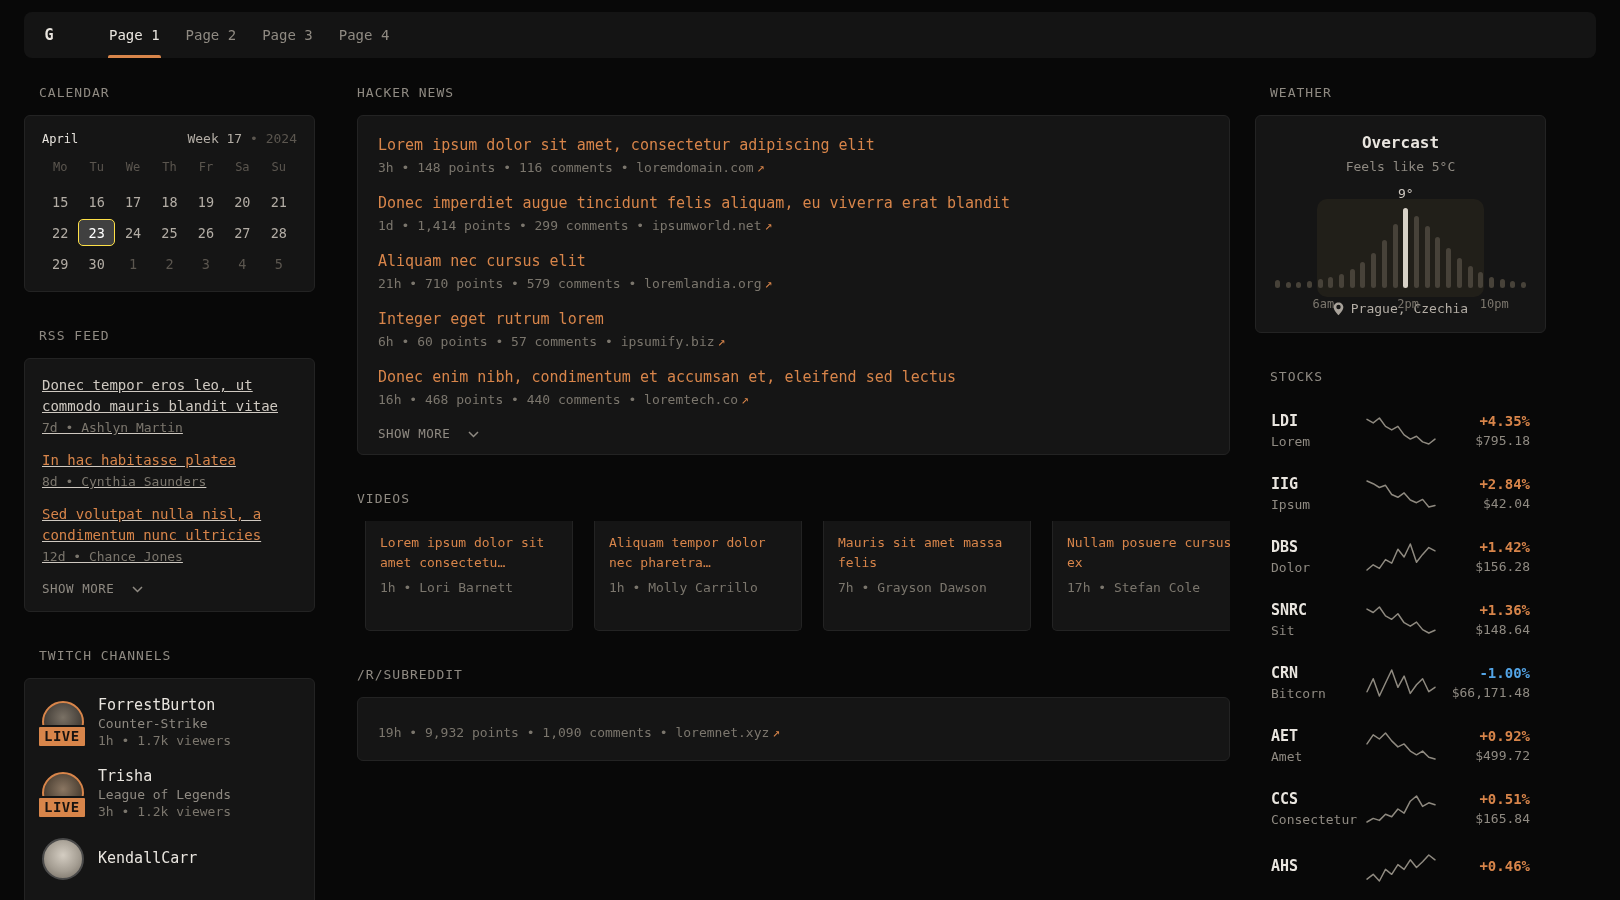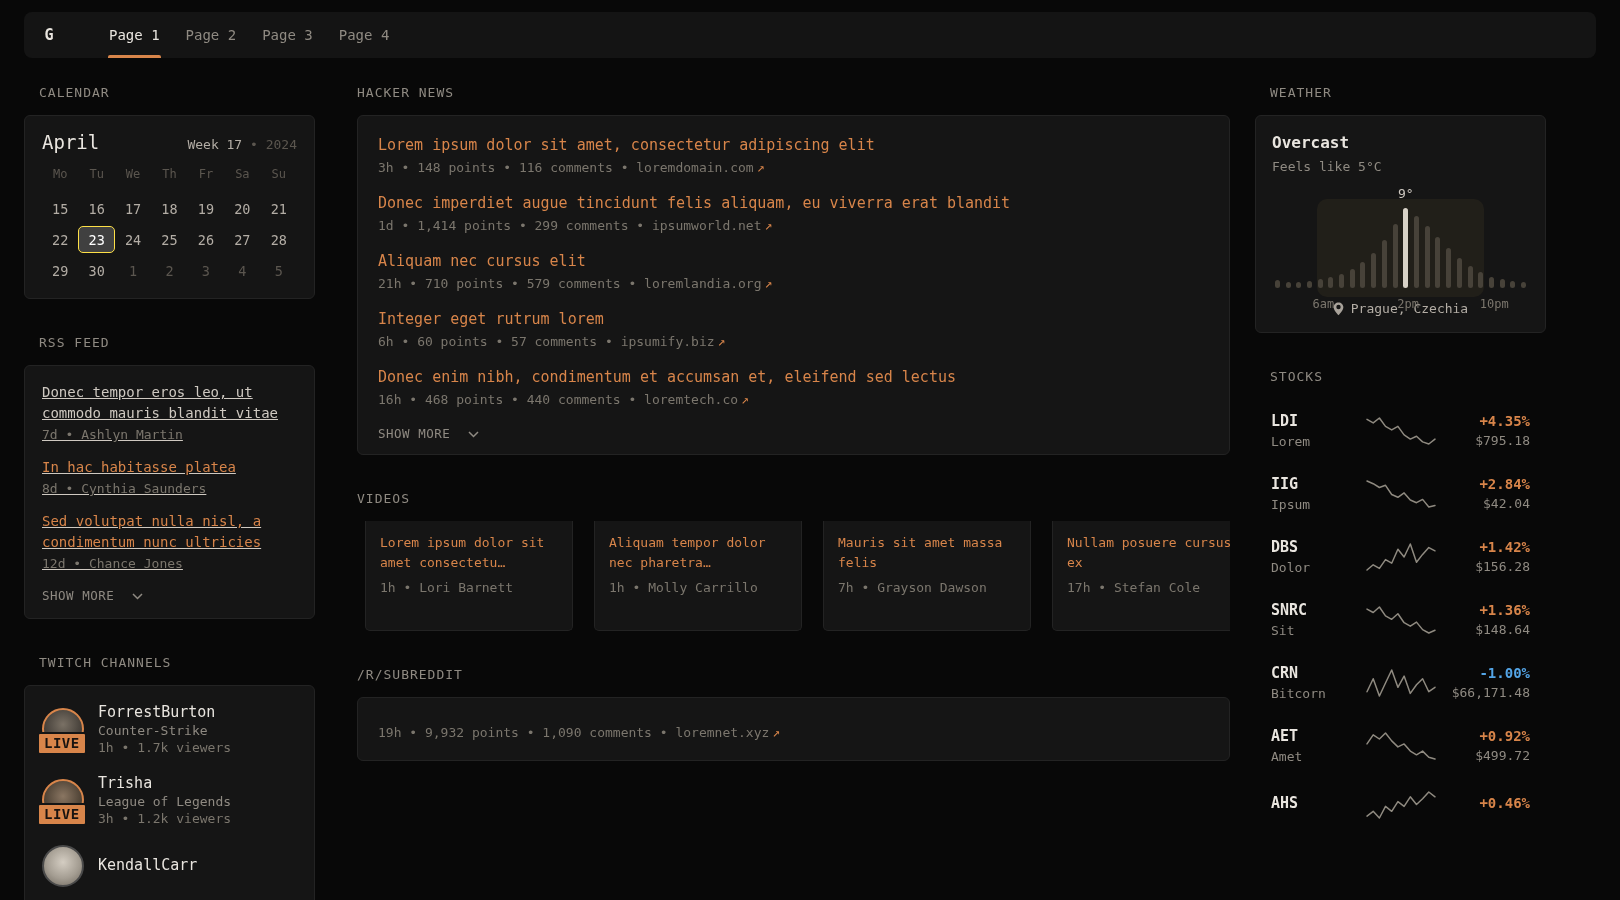--- a/index.html
+++ b/index.html
@@ -50,21 +50,21 @@
   }
   .widget-title.indent{ padding-left:15px; }
 
   .card{
     background:var(--card); border:1px solid var(--border); border-radius:6px;
   }
 
   
   .calendar-card{ padding:15px 17px 14px; }
   .cal-head{ display:flex; justify-content:space-between; align-items:baseline; }
-  .cal-month{ font-size:19px; color:var(--t1); }
+  .cal-month{ font-size:12px; color:var(--t1); }
   .cal-weekyear{ font-size:13px; color:var(--t3); }
   .cal-weekyear .cal-year{ color:var(--faint); }
   .cal-grid{ display:grid; grid-template-columns:repeat(7,1fr); margin-top:14px; row-gap:4px; }
   .cal-dow-cell{ text-align:center; font-size:12px; color:var(--faint); }
   .cal-cell{
     height:27px; display:flex; align-items:center; justify-content:center;
     font-size:13.5px; color:var(--t3); border-radius:5px;
   }
   .cal-cell.dim{ color:var(--faint); }
   .cal-cell.selected{ background:#404040; border:1px solid #fde047; color:#ffffff; }
@@ -129,21 +129,21 @@
   }
   .video-title{ font-size:13px; line-height:20px; min-height:40px; color:var(--accent); }
   .video-meta{ font-size:13px; color:var(--muted); margin-top:7px; }
 
   
   .reddit-card{ padding:20px; }
   .reddit-title{ font-size:15px; line-height:24px; color:var(--accent); cursor:pointer; }
   .reddit-meta{ font-size:13px; color:var(--muted); margin-top:7px; }
 
   
-  .weather-card{ padding:17px 16px 16px; text-align:left; }
+  .weather-card{ padding:17px 16px 16px; text-align:center; }
   .weather-cond{ font-size:16px; font-weight:bold; color:var(--t1); }
   .weather-feels{ font-size:13px; color:var(--muted2); margin-top:7px; }
   .weather-chart{ position:relative; height:80px; margin:34px 0 0; }
   .daylight-band{
     position:absolute; left:17.5%; width:65%; top:-9px; bottom:-9px;
     background:#211f19; border-radius:10px;
   }
   .weather-temp-label{
     position:absolute; top:-22px; transform:translateX(-50%);
     font-size:13px; color:var(--t2);
@@ -569,20 +569,33 @@
             </div>
             <svg class="spark" viewBox="0 0 72 30">
                 <polyline points="2.0,12.9 8.2,3.8 14.4,8.0 20.5,2.0 26.7,9.9 32.9,15.9 39.1,12.9 45.3,20.1 51.5,23.8 57.6,20.1 63.8,26.2 70.0,28.0"></polyline>
               </svg>
             <div class="stock-vals">
               <div class="stock-change">+0.92%</div>
               <div class="stock-price">$499.72</div>
             </div>
           </div>
 
+          <div class="stock-row">
+            <div>
+              <div class="stock-symbol">CCS</div>
+              <div class="stock-name">Consectetur</div>
+            </div>
+            <svg class="spark" viewBox="0 0 72 30">
+                <polyline points="2.0,28.0 8.2,24.4 14.4,26.4 20.5,20.2 26.7,22.8 32.9,15.0 39.1,19.2 45.3,7.2 51.5,2.0 57.6,12.4 63.8,8.8 70.0,10.8"></polyline>
+              </svg>
+            <div class="stock-vals">
+              <div class="stock-change">+0.51%</div>
+              <div class="stock-price">$165.84</div>
+            </div>
+          </div>
 
           <div class="stock-row">
             <div>
               <div class="stock-symbol">AHS</div>
               <div class="stock-name"></div>
             </div>
             <svg class="spark" viewBox="0 0 72 30">
                 <polyline points="2.0,26.1 8.2,21.3 14.4,28.0 20.5,16.4 26.7,21.3 32.9,11.6 39.1,16.4 45.3,6.8 51.5,14.5 57.6,8.7 63.8,2.0 70.0,6.8"></polyline>
               </svg>
             <div class="stock-vals">

